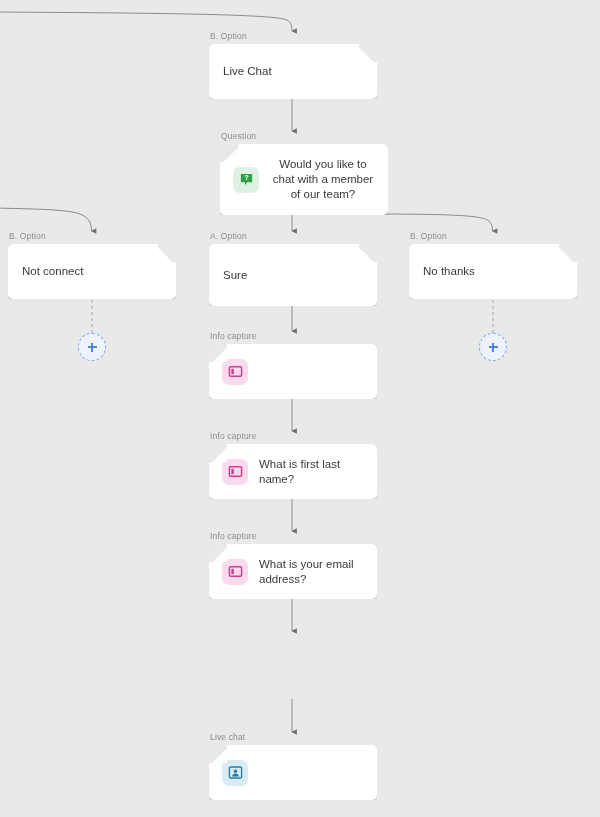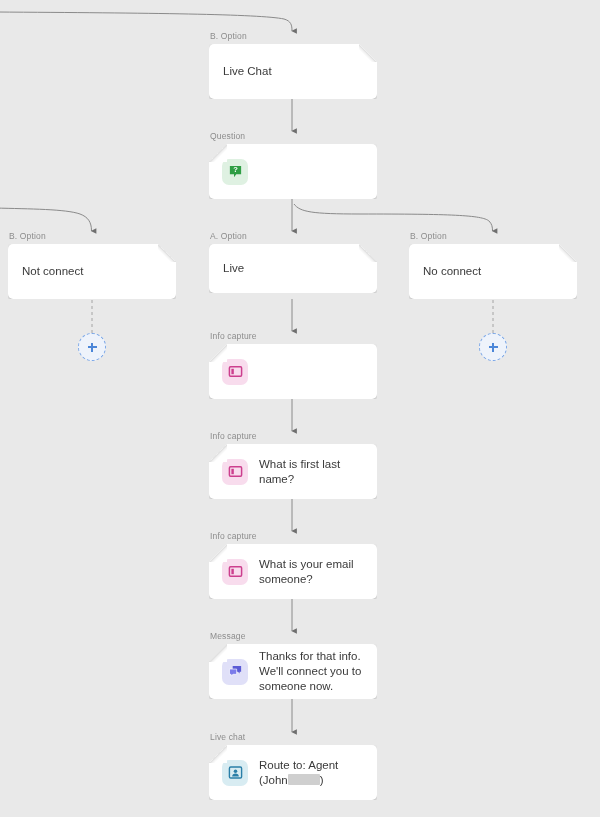--- a/index.html
+++ b/index.html
@@ -192,52 +192,53 @@
     </g>
   </svg>
 
   <div class="node" style="left:209px; top:44px; width:168px; height:55px;">
     <div class="node-label">B. Option</div>
     <div class="card fold-tr">
       <div class="card-text option-text">Live Chat</div>
     </div>
   </div>
 
-  <div class="node" style="left:209px; top:144px; width:168px; height:55px;text-align:center;">
+  <div class="node" style="left:220px; top:144px; width:168px; height:71px;text-align:center;">
     <div class="node-label">Question</div>
     <div class="card fold-tl">
       <div class="content-row">
         <span class="icon-tile tile-question">
           <svg width="15" height="15" viewBox="0 0 16 16">
             <path d="M2 2h12v9H8.8L6.4 14.2V11H2z" fill="#2f9e44"></path>
             <text x="8" y="9" font-family="Liberation Sans, sans-serif" font-size="8" font-weight="bold" fill="#ffffff" text-anchor="middle">?</text>
           </svg>
         </span>
+        <span class="card-text">Would you like to chat with a member of our team?</span>
       </div>
     </div>
   </div>
 
   <div class="node" style="left:8px; top:244px; width:168px; height:55px;">
     <div class="node-label">B. Option</div>
     <div class="card fold-tr">
       <div class="card-text option-text">Not connect</div>
     </div>
   </div>
 
-  <div class="node" style="left:209px; top:244px; width:168px; height:49px;">
+  <div class="node" style="left:209px; top:244px; width:168px; height:62px;">
     <div class="node-label">A. Option</div>
     <div class="card fold-tr">
-      <div class="card-text option-text">Live</div>
+      <div class="card-text option-text">Sure</div>
     </div>
   </div>
 
   <div class="node" style="left:409px; top:244px; width:168px; height:55px;">
     <div class="node-label">B. Option</div>
     <div class="card fold-tr">
-      <div class="card-text option-text">No connect</div>
+      <div class="card-text option-text">No thanks</div>
     </div>
   </div>
 
   <div class="add-btn" style="left:78px; top:333px;">
     <span class="plus"></span>
   </div>
   <div class="add-btn" style="left:479px; top:333px;">
     <span class="plus"></span>
   </div>
 
@@ -273,51 +274,34 @@
   <div class="node" style="left:209px; top:544px; width:168px; height:55px;">
     <div class="node-label">Info capture</div>
     <div class="card fold-tl">
       <div class="content-row">
         <span class="icon-tile tile-info">
           <svg width="15" height="15" viewBox="0 0 16 16">
             <rect x="1.5" y="3" width="13" height="10" rx="1.2" fill="none" stroke="#cc3f8e" stroke-width="1.6"></rect>
             <rect x="3.6" y="5.1" width="2.6" height="5.8" fill="#cc3f8e"></rect>
           </svg>
         </span>
-        <span class="card-text">What is your email someone?</span>
-      </div>
-    </div>
-  </div>
-
-  <div class="node" style="left:209px; top:644px; width:168px; height:55px;">
-    <div class="node-label">Message</div>
-    <div class="card fold-tl">
-      <div class="content-row">
-        <span class="icon-tile tile-message">
-          <svg width="15" height="15" viewBox="0 0 16 16">
-            <path d="M5 2h9v6.2h-1.6V10L10.6 8.2H5z" fill="#5b5bd6"></path>
-            <path d="M1.6 5.4h7.6v5.6H5.4L3.3 12.8v-1.8H1.6z" fill="#7b7bea" stroke="#ffffff" stroke-width="0.7"></path>
-          </svg>
-        </span>
-        <span class="card-text">Thanks for that info. We'll connect you to someone now.</span>
-      </div>
-    </div>
-  </div>
+        <span class="card-text">What is your email address?</span>
+      </div>
+    </div>
+  </div>
+
 
   <div class="node" style="left:209px; top:745px; width:168px; height:55px;">
     <div class="node-label">Live chat</div>
     <div class="card fold-tl">
       <div class="content-row">
         <span class="icon-tile tile-livechat">
           <svg width="15" height="15" viewBox="0 0 16 16">
             <rect x="1.5" y="2.2" width="13" height="11.6" rx="1.4" fill="none" stroke="#2a7fa8" stroke-width="1.5"></rect>
             <circle cx="8" cy="6.6" r="1.9" fill="#2a7fa8"></circle>
             <path d="M4.4 12.2c0-2 1.7-3.1 3.6-3.1s3.6 1.1 3.6 3.1z" fill="#2a7fa8"></path>
           </svg>
         </span>
-        <span class="card-text">
-          <span>Route to: Agent (John</span><span class="redact"></span><span>)</span>
-        </span>
       </div>
     </div>
   </div>
 
 </div>
 
 </body></html>

